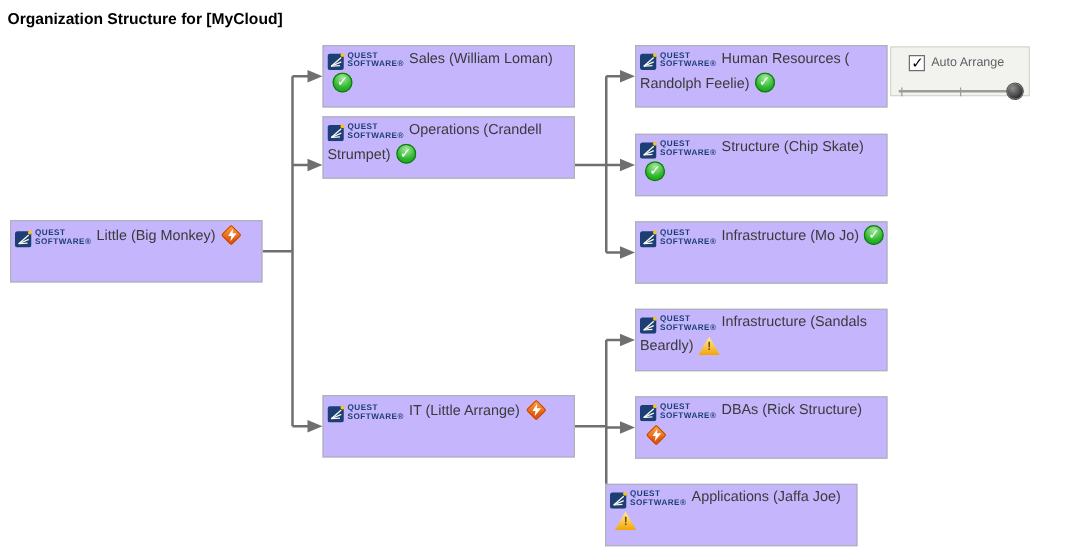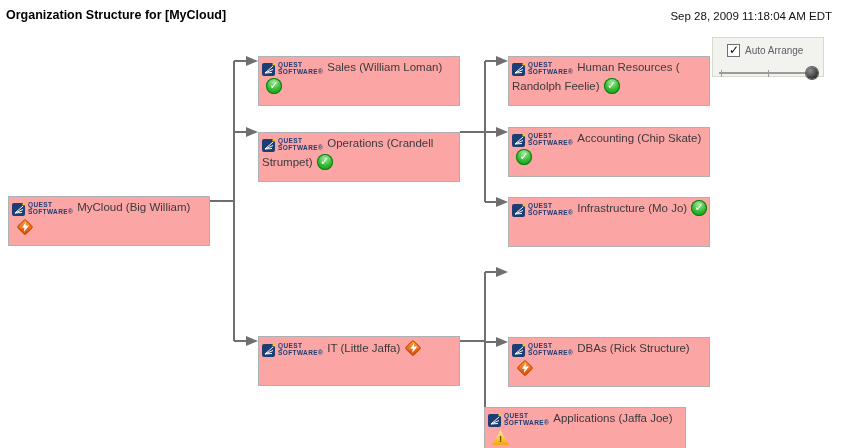--- a/index.html
+++ b/index.html
@@ -7,23 +7,23 @@
   body { font-family:"Liberation Sans","DejaVu Sans",sans-serif; }
   #app { position:relative; width:856px; height:448px; background:#fff; overflow:hidden; }
 
   .page-title { position:absolute; left:6px; top:8px; font-size:12.5px; font-weight:bold; color:#000; }
   .timestamp { position:absolute; right:24px; top:10px; font-size:11.5px; color:#111; }
 
   
   #connectors { position:absolute; left:0; top:0; width:856px; height:448px; }
 
   
-  .node { position:absolute; width:202px; height:50px; background:#fca5a5;
+  .node { position:absolute; width:202px; height:50px; background:#c4b5fd;
           border:1px solid #aeb2b6; padding:2px 0 2px 3px; font-size:11.5px;
-          color:#3a3a3a; line-height:16px; cursor:pointer;margin-top:20px; }
+          color:#3a3a3a; line-height:16px; cursor:pointer; }
   .qlogo { display:inline-block; vertical-align:-3px; margin-right:4px; white-space:nowrap; }
   .qicon { display:inline-block; vertical-align:top; }
   .qtext { display:inline-block; vertical-align:top; margin-left:2px; }
   .qline { display:block; font-size:6.5px; line-height:6.5px; font-weight:bold;
            letter-spacing:0.4px; color:#1c3e75; }
   .nlabel { }
 
   
   .status { display:inline-block; vertical-align:-4px; margin-left:4px; position:relative; }
   .st-ok { width:16px; height:16px; border-radius:50%;
@@ -60,21 +60,20 @@
   .slider .thumb { position:absolute; right:1px; top:0; width:12px; height:12px; border-radius:50%;
                    background:radial-gradient(circle at 35% 30%, #909090, #2e2e2e 75%);
                    box-shadow:0 0 0 1px #5a5a5a; cursor:grab; }
 </style>
 </head>
 <body>
 
 <div id="app">
 
   <div class="page-title">Organization Structure for [MyCloud]</div>
-  <div class="timestamp">Sep 28, 2009 11:18:04 AM EDT</div>
 
   <svg id="connectors" width="856" height="448" viewBox="0 0 856 448" fill="none">
     <g stroke="#6f6f6f" stroke-width="2">
       <path d="M210 201 H234 M234 61 V341 M234 61 H247 M234 132 H247 M234 341 H247"></path>
       <path d="M460 132 H485 M485 61 V202 M485 61 H497 M485 132 H497 M485 202 H497"></path>
       <path d="M460 341 H485 M485 272 V412 M485 272 H497 M485 342 H497 M485 412 H497"></path>
     </g>
     <g fill="#6f6f6f">
       <polygon points="246,56 246,66 258,61"></polygon>
       <polygon points="246,127 246,137 258,132"></polygon>
@@ -104,57 +103,57 @@
 
   <div class="node" style="left:8px;top:176px">
     <span class="qlogo"><svg class="qicon" width="14" height="14" viewBox="0 0 14 14">
           <rect width="13" height="13" y="1" rx="2" fill="#1c3e75"></rect>
           <g stroke="#fdfdf0" stroke-width="1">
             <line x1="3" y1="11" x2="11" y2="4"></line>
             <line x1="3" y1="11" x2="11" y2="7.5"></line>
             <line x1="3" y1="11" x2="10" y2="10.5"></line>
           </g>
           <circle cx="12" cy="2" r="1.6" fill="#f5c518"></circle>
-        </svg><span class="qtext"><span class="qline">QUEST</span><span class="qline">SOFTWARE®</span></span></span><span class="nlabel">MyCloud (Big William)</span><span class="status st-act"><i class="diamond"></i><i class="bolt"></i></span>
+        </svg><span class="qtext"><span class="qline">QUEST</span><span class="qline">SOFTWARE®</span></span></span><span class="nlabel">Little (Big Monkey)</span><span class="status st-act"><i class="diamond"></i><i class="bolt"></i></span>
   </div>
 
   <div class="node" style="left:258px;top:36px">
     <span class="qlogo"><svg class="qicon" width="14" height="14" viewBox="0 0 14 14">
           <rect width="13" height="13" y="1" rx="2" fill="#1c3e75"></rect>
           <g stroke="#fdfdf0" stroke-width="1">
             <line x1="3" y1="11" x2="11" y2="4"></line>
             <line x1="3" y1="11" x2="11" y2="7.5"></line>
             <line x1="3" y1="11" x2="10" y2="10.5"></line>
           </g>
           <circle cx="12" cy="2" r="1.6" fill="#f5c518"></circle>
         </svg><span class="qtext"><span class="qline">QUEST</span><span class="qline">SOFTWARE®</span></span></span><span class="nlabel">Sales (William Loman)</span><span class="status st-ok"></span>
   </div>
 
-  <div class="node" style="left:258px;top:112px">
+  <div class="node" style="left:258px;top:93px">
     <span class="qlogo"><svg class="qicon" width="14" height="14" viewBox="0 0 14 14">
           <rect width="13" height="13" y="1" rx="2" fill="#1c3e75"></rect>
           <g stroke="#fdfdf0" stroke-width="1">
             <line x1="3" y1="11" x2="11" y2="4"></line>
             <line x1="3" y1="11" x2="11" y2="7.5"></line>
             <line x1="3" y1="11" x2="10" y2="10.5"></line>
           </g>
           <circle cx="12" cy="2" r="1.6" fill="#f5c518"></circle>
         </svg><span class="qtext"><span class="qline">QUEST</span><span class="qline">SOFTWARE®</span></span></span><span class="nlabel">Operations (Crandell Strumpet)</span><span class="status st-ok"></span>
   </div>
 
   <div class="node" style="left:258px;top:316px">
     <span class="qlogo"><svg class="qicon" width="14" height="14" viewBox="0 0 14 14">
           <rect width="13" height="13" y="1" rx="2" fill="#1c3e75"></rect>
           <g stroke="#fdfdf0" stroke-width="1">
             <line x1="3" y1="11" x2="11" y2="4"></line>
             <line x1="3" y1="11" x2="11" y2="7.5"></line>
             <line x1="3" y1="11" x2="10" y2="10.5"></line>
           </g>
           <circle cx="12" cy="2" r="1.6" fill="#f5c518"></circle>
-        </svg><span class="qtext"><span class="qline">QUEST</span><span class="qline">SOFTWARE®</span></span></span><span class="nlabel">IT (Little Jaffa)</span><span class="status st-act"><i class="diamond"></i><i class="bolt"></i></span>
+        </svg><span class="qtext"><span class="qline">QUEST</span><span class="qline">SOFTWARE®</span></span></span><span class="nlabel">IT (Little Arrange)</span><span class="status st-act"><i class="diamond"></i><i class="bolt"></i></span>
   </div>
 
   <div class="node" style="left:508px;top:36px">
     <span class="qlogo"><svg class="qicon" width="14" height="14" viewBox="0 0 14 14">
           <rect width="13" height="13" y="1" rx="2" fill="#1c3e75"></rect>
           <g stroke="#fdfdf0" stroke-width="1">
             <line x1="3" y1="11" x2="11" y2="4"></line>
             <line x1="3" y1="11" x2="11" y2="7.5"></line>
             <line x1="3" y1="11" x2="10" y2="10.5"></line>
           </g>
@@ -164,35 +163,46 @@
 
   <div class="node" style="left:508px;top:107px">
     <span class="qlogo"><svg class="qicon" width="14" height="14" viewBox="0 0 14 14">
           <rect width="13" height="13" y="1" rx="2" fill="#1c3e75"></rect>
           <g stroke="#fdfdf0" stroke-width="1">
             <line x1="3" y1="11" x2="11" y2="4"></line>
             <line x1="3" y1="11" x2="11" y2="7.5"></line>
             <line x1="3" y1="11" x2="10" y2="10.5"></line>
           </g>
           <circle cx="12" cy="2" r="1.6" fill="#f5c518"></circle>
-        </svg><span class="qtext"><span class="qline">QUEST</span><span class="qline">SOFTWARE®</span></span></span><span class="nlabel">Accounting (Chip Skate)</span><span class="status st-ok"></span>
+        </svg><span class="qtext"><span class="qline">QUEST</span><span class="qline">SOFTWARE®</span></span></span><span class="nlabel">Structure (Chip Skate)</span><span class="status st-ok"></span>
   </div>
 
   <div class="node" style="left:508px;top:177px">
     <span class="qlogo"><svg class="qicon" width="14" height="14" viewBox="0 0 14 14">
           <rect width="13" height="13" y="1" rx="2" fill="#1c3e75"></rect>
           <g stroke="#fdfdf0" stroke-width="1">
             <line x1="3" y1="11" x2="11" y2="4"></line>
             <line x1="3" y1="11" x2="11" y2="7.5"></line>
             <line x1="3" y1="11" x2="10" y2="10.5"></line>
           </g>
           <circle cx="12" cy="2" r="1.6" fill="#f5c518"></circle>
         </svg><span class="qtext"><span class="qline">QUEST</span><span class="qline">SOFTWARE®</span></span></span><span class="nlabel">Infrastructure (Mo Jo)</span><span class="status st-ok"></span>
   </div>
 
+  <div class="node" style="left:508px;top:247px">
+    <span class="qlogo"><svg class="qicon" width="14" height="14" viewBox="0 0 14 14">
+          <rect width="13" height="13" y="1" rx="2" fill="#1c3e75"></rect>
+          <g stroke="#fdfdf0" stroke-width="1">
+            <line x1="3" y1="11" x2="11" y2="4"></line>
+            <line x1="3" y1="11" x2="11" y2="7.5"></line>
+            <line x1="3" y1="11" x2="10" y2="10.5"></line>
+          </g>
+          <circle cx="12" cy="2" r="1.6" fill="#f5c518"></circle>
+        </svg><span class="qtext"><span class="qline">QUEST</span><span class="qline">SOFTWARE®</span></span></span><span class="nlabel">Infrastructure (Sandals Beardly)</span><span class="status st-warn"></span>
+  </div>
 
   <div class="node" style="left:508px;top:317px">
     <span class="qlogo"><svg class="qicon" width="14" height="14" viewBox="0 0 14 14">
           <rect width="13" height="13" y="1" rx="2" fill="#1c3e75"></rect>
           <g stroke="#fdfdf0" stroke-width="1">
             <line x1="3" y1="11" x2="11" y2="4"></line>
             <line x1="3" y1="11" x2="11" y2="7.5"></line>
             <line x1="3" y1="11" x2="10" y2="10.5"></line>
           </g>
           <circle cx="12" cy="2" r="1.6" fill="#f5c518"></circle>

